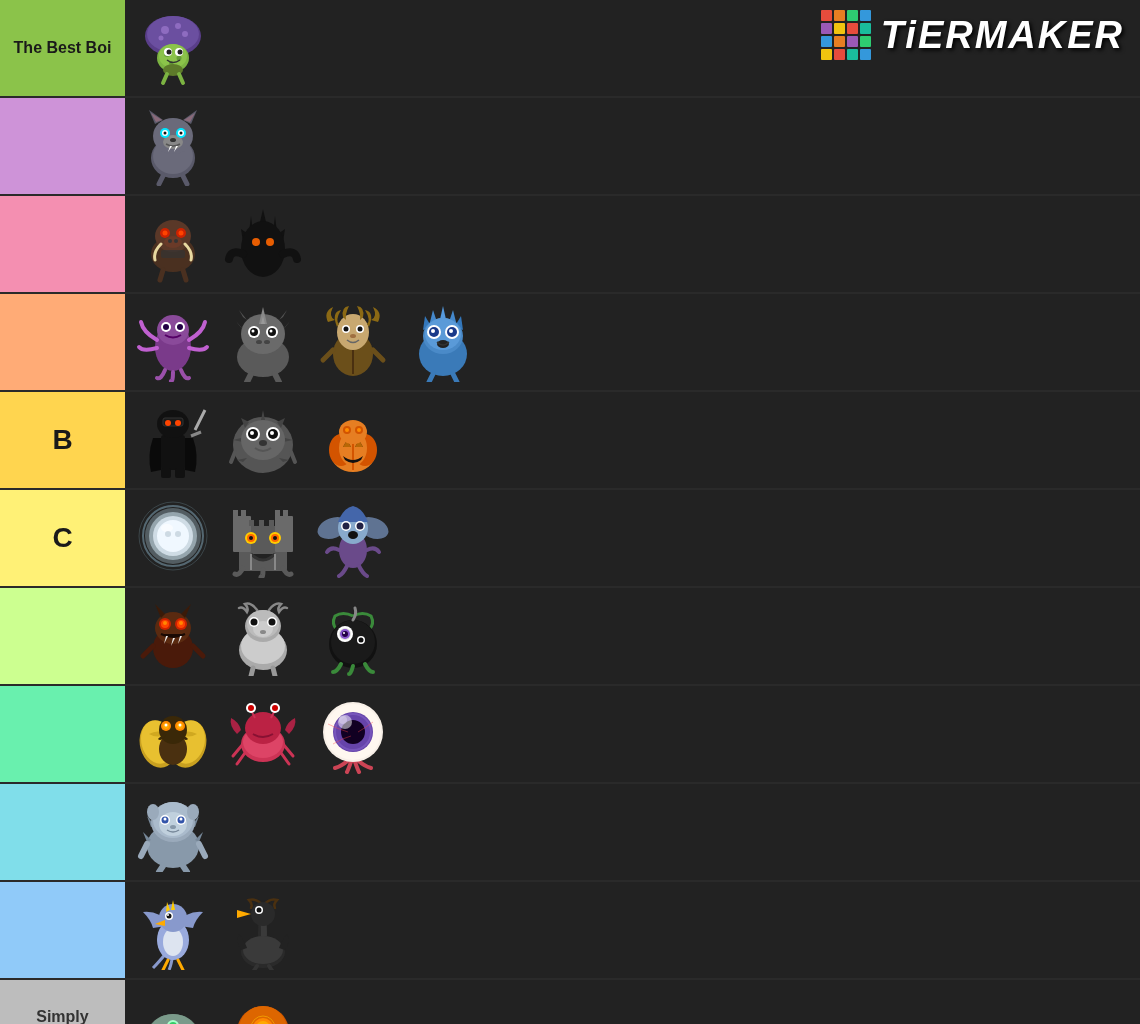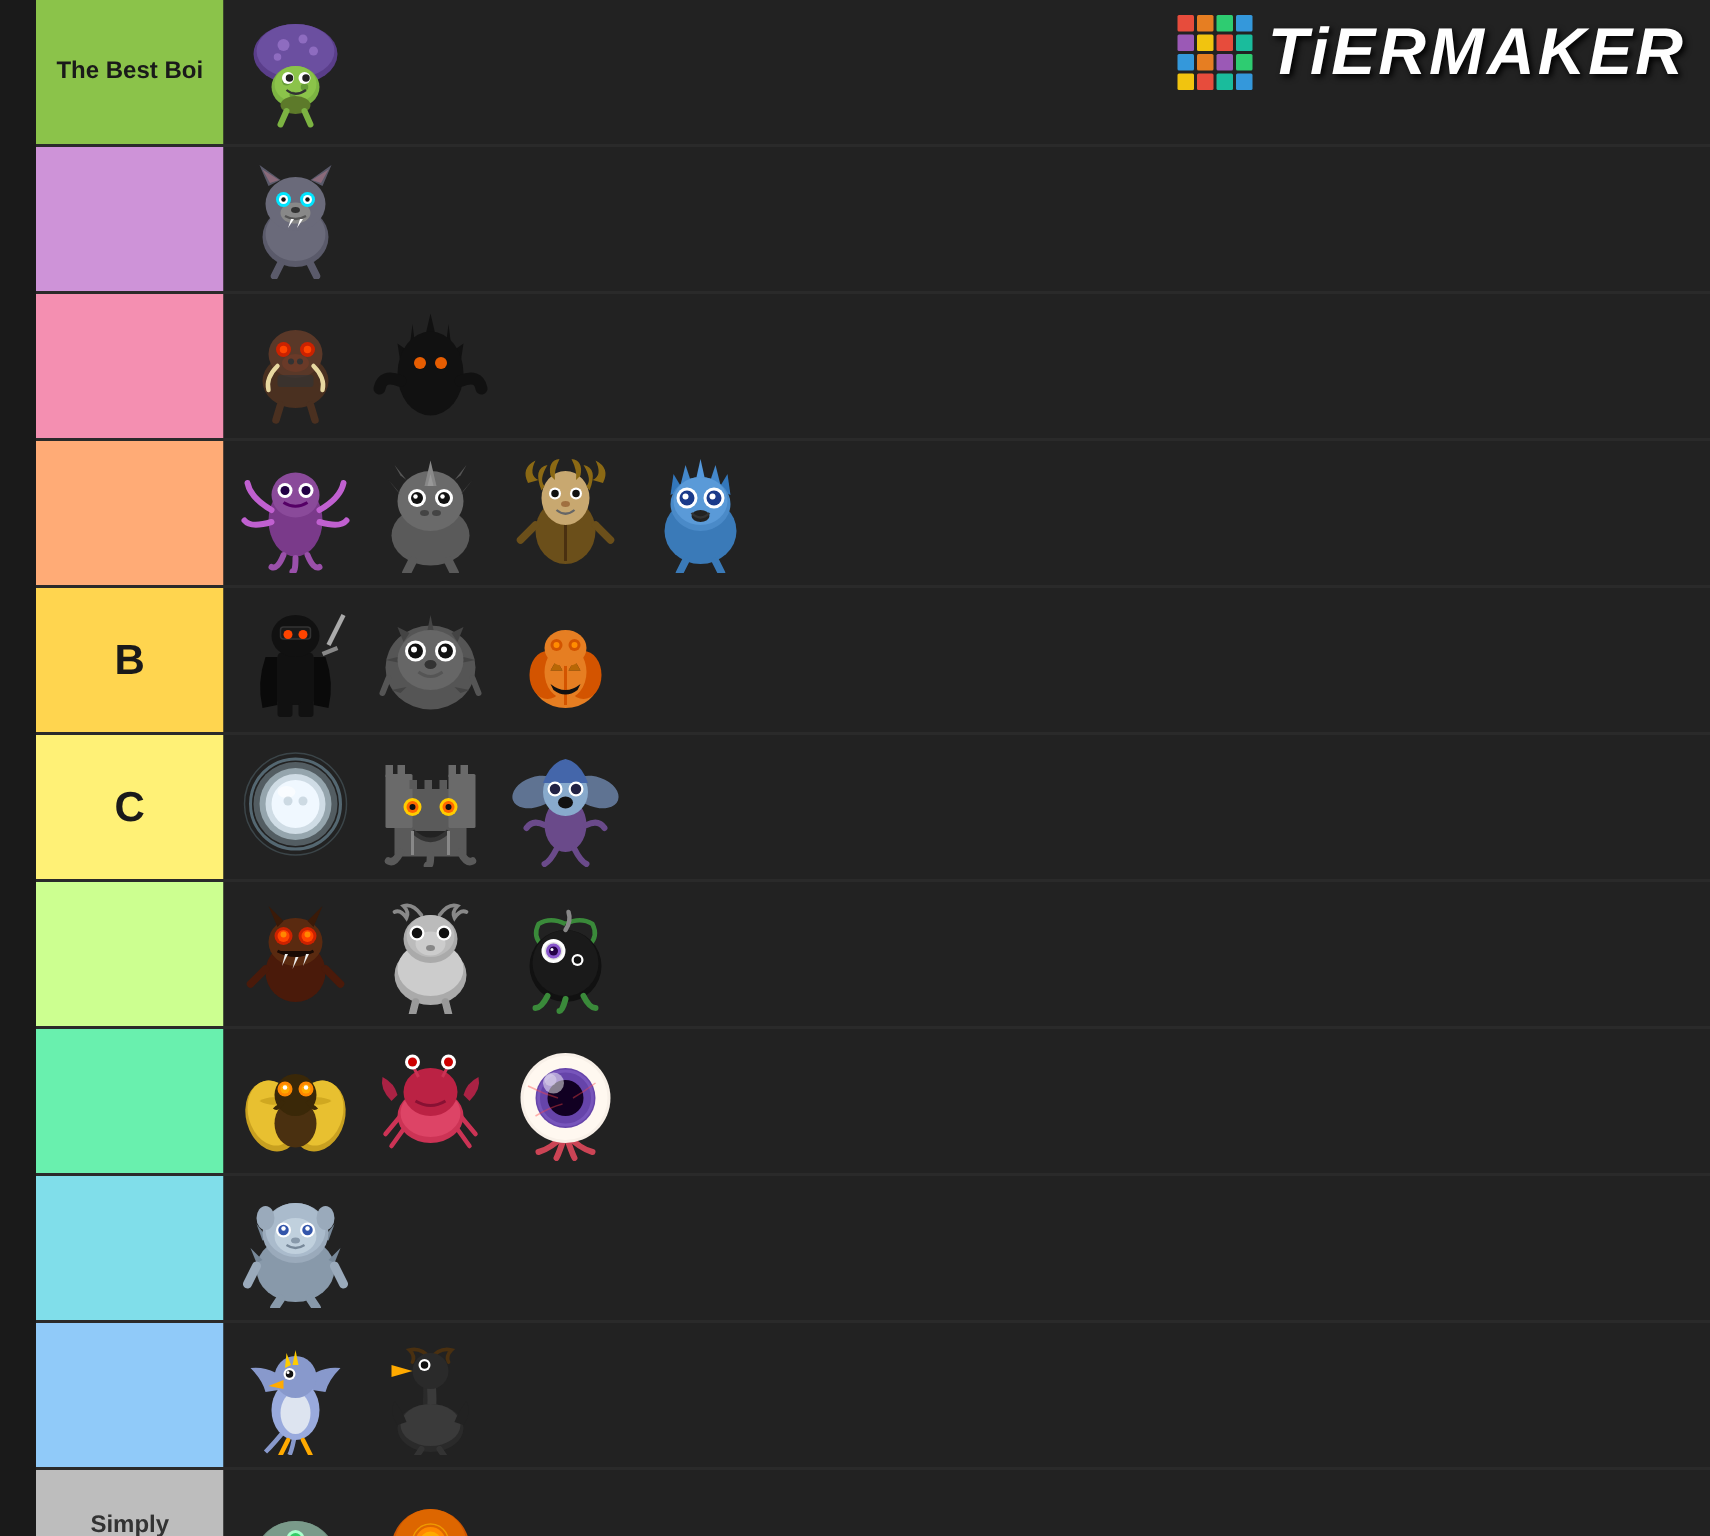--- a/index.html
+++ b/index.html
@@ -13,21 +13,20 @@
     .tier-list {
       display: flex;
       flex-direction: column;
       width: 1140px;
     }
     .tier-row {
       display: flex;
       flex-direction: row;
       border-bottom: 2px solid #2a2a2a;
       min-height: 94px;
-      margin-left: 24px;
     }
     .tier-label {
       width: 125px;
       min-width: 125px;
       display: flex;
       align-items: center;
       justify-content: center;
       font-size: 22px;
       font-weight: bold;
       color: #1a1a1a;
@@ -72,21 +71,21 @@
       <div style="background:#1abc9c; width:11px;height:11px;border-radius:1px;"></div>
       <div style="background:#3498db; width:11px;height:11px;border-radius:1px;"></div>
       <div style="background:#e67e22; width:11px;height:11px;border-radius:1px;"></div>
       <div style="background:#9b59b6; width:11px;height:11px;border-radius:1px;"></div>
       <div style="background:#2ecc71; width:11px;height:11px;border-radius:1px;"></div>
       <div style="background:#f1c40f; width:11px;height:11px;border-radius:1px;"></div>
       <div style="background:#e74c3c; width:11px;height:11px;border-radius:1px;"></div>
       <div style="background:#1abc9c; width:11px;height:11px;border-radius:1px;"></div>
       <div style="background:#3498db; width:11px;height:11px;border-radius:1px;"></div>
     </div>
-    <div style="font-size:44px; font-weight:900; color:white; letter-spacing:2px; font-style:italic; font-family:Arial Black, Arial, sans-serif; text-shadow: 2px 2px 4px #000;">TiERMAKER</div>
+    <div style="font-size:38px; font-weight:900; color:white; letter-spacing:2px; font-style:italic; font-family:Arial Black, Arial, sans-serif; text-shadow: 2px 2px 4px #000;">TiERMAKER</div>
   </div>
 
   <div class="tier-list">
 
     <div class="tier-row">
       <div class="tier-label" style="background:#8BC34A; color:#1a1a1a; font-size:16px; font-weight:bold; line-height:1.2;">The Best Boi</div>
       <div class="tier-content">
 
         <div class="tier-item">
           <svg viewBox="0 0 80 80" width="80" height="80">

